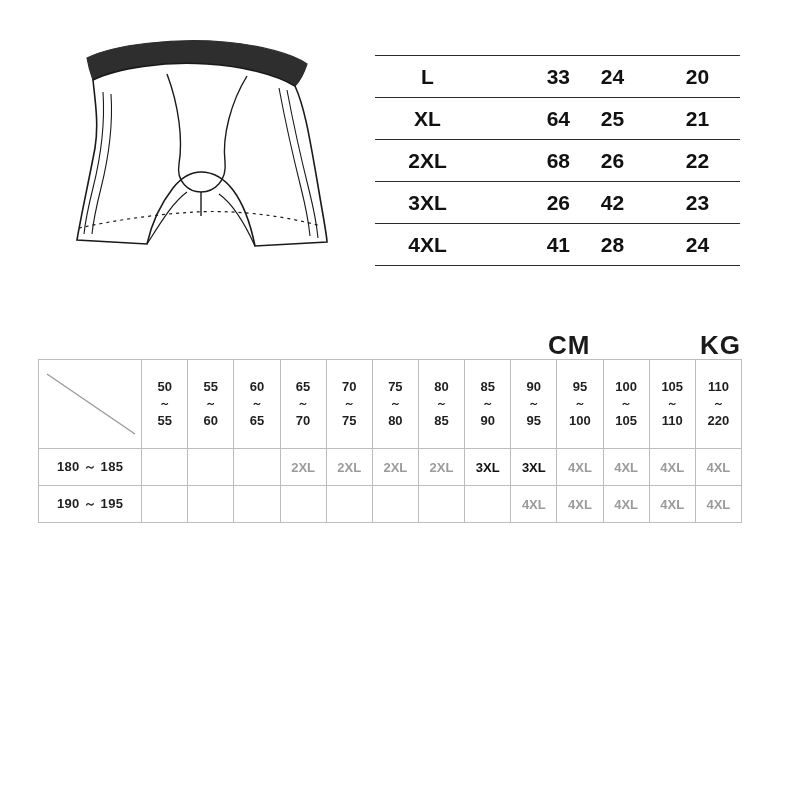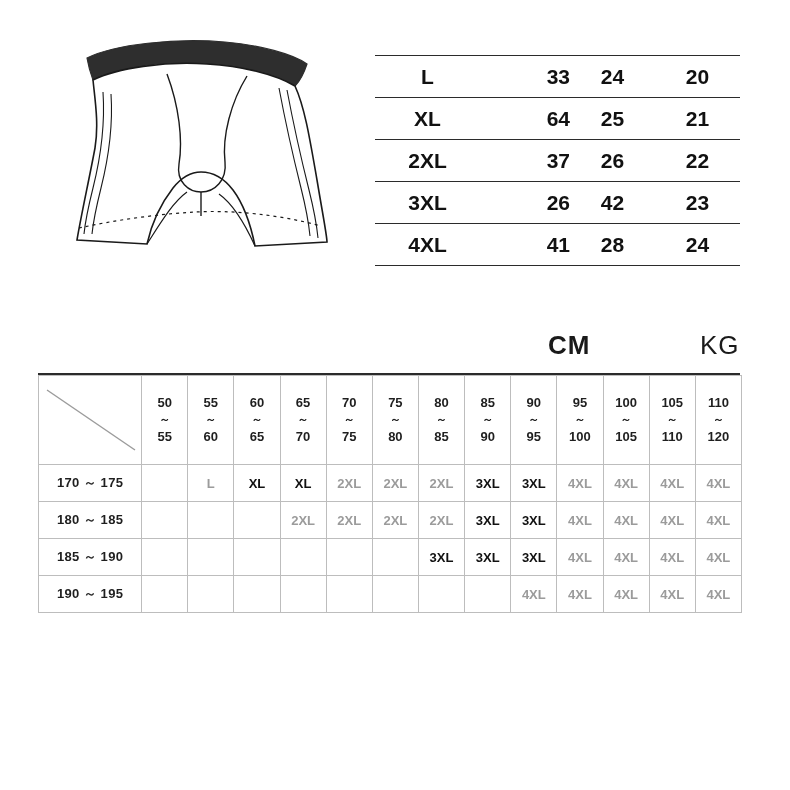--- a/index.html
+++ b/index.html
@@ -76,37 +76,37 @@
     top: 0;
     font-size: 26px;
     font-weight: bold;
     letter-spacing: 1px;
   }
   .unit-kg {
     position: absolute;
     left: 700px;
     top: 0;
     font-size: 26px;
-    font-weight: normal;
+    font-weight: bold;
     letter-spacing: 1px;
   }
   .units-rule {
     position: absolute;
     left: 38px;
     top: 373px;
     width: 702px;
     height: 0;
     border-top: 2px solid #2b2b2b;
   }
 
   
   .matrix-wrap {
     position: absolute;
     left: 38px;
-    top: 375px;
+    top: 359px;
     width: 704px;
   }
   table.matrix {
     border-collapse: collapse;
     table-layout: fixed;
     width: 704px;
   }
   table.matrix td, table.matrix th {
     border: 1px solid #bdbdbd;
     padding: 0;
@@ -211,21 +211,21 @@
           <td class="c3">20</td>
         </tr>
         <tr>
           <td class="c0">XL</td>
           <td class="c1">64</td>
           <td class="c2">25</td>
           <td class="c3">21</td>
         </tr>
         <tr>
           <td class="c0">2XL</td>
-          <td class="c1">37</td>
+          <td class="c1">68</td>
           <td class="c2">26</td>
           <td class="c3">22</td>
         </tr>
         <tr>
           <td class="c0">3XL</td>
           <td class="c1">26</td>
           <td class="c2">42</td>
           <td class="c3">23</td>
         </tr>
         <tr>
@@ -326,77 +326,45 @@
             <span>105</span>
           </td>
           <td class="head-range">
             <span>105</span>
             <span class="tilde">～</span>
             <span>110</span>
           </td>
           <td class="head-range">
             <span>110</span>
             <span class="tilde">～</span>
-            <span>120</span>
-          </td>
-        </tr>
-
-
-
-        <tr>
-          <td class="row-label">170 ～ 175</td>
-          <td class="cell empty"></td>
-          <td class="cell dim">L</td>
-          <td class="cell strong">XL</td>
-          <td class="cell strong">XL</td>
-          <td class="cell dim">2XL</td>
-          <td class="cell dim">2XL</td>
-          <td class="cell dim">2XL</td>
-          <td class="cell strong">3XL</td>
-          <td class="cell strong">3XL</td>
-          <td class="cell dim">4XL</td>
-          <td class="cell dim">4XL</td>
-          <td class="cell dim">4XL</td>
-          <td class="cell dim">4XL</td>
-        </tr>
+            <span>220</span>
+          </td>
+        </tr>
+
+
+
 
 
         <tr>
           <td class="row-label">180 ～ 185</td>
           <td class="cell empty"></td>
           <td class="cell empty"></td>
           <td class="cell empty"></td>
           <td class="cell dim">2XL</td>
           <td class="cell dim">2XL</td>
           <td class="cell dim">2XL</td>
           <td class="cell dim">2XL</td>
           <td class="cell strong">3XL</td>
           <td class="cell strong">3XL</td>
           <td class="cell dim">4XL</td>
           <td class="cell dim">4XL</td>
           <td class="cell dim">4XL</td>
           <td class="cell dim">4XL</td>
         </tr>
 
-        <tr>
-          <td class="row-label">185 ～ 190</td>
-          <td class="cell empty"></td>
-          <td class="cell empty"></td>
-          <td class="cell empty"></td>
-          <td class="cell empty"></td>
-          <td class="cell empty"></td>
-          <td class="cell empty"></td>
-          <td class="cell strong">3XL</td>
-          <td class="cell strong">3XL</td>
-          <td class="cell strong">3XL</td>
-          <td class="cell dim">4XL</td>
-          <td class="cell dim">4XL</td>
-          <td class="cell dim">4XL</td>
-          <td class="cell dim">4XL</td>
-        </tr>
 
         <tr>
           <td class="row-label">190 ～ 195</td>
           <td class="cell empty"></td>
           <td class="cell empty"></td>
           <td class="cell empty"></td>
           <td class="cell empty"></td>
           <td class="cell empty"></td>
           <td class="cell empty"></td>
           <td class="cell empty"></td>

